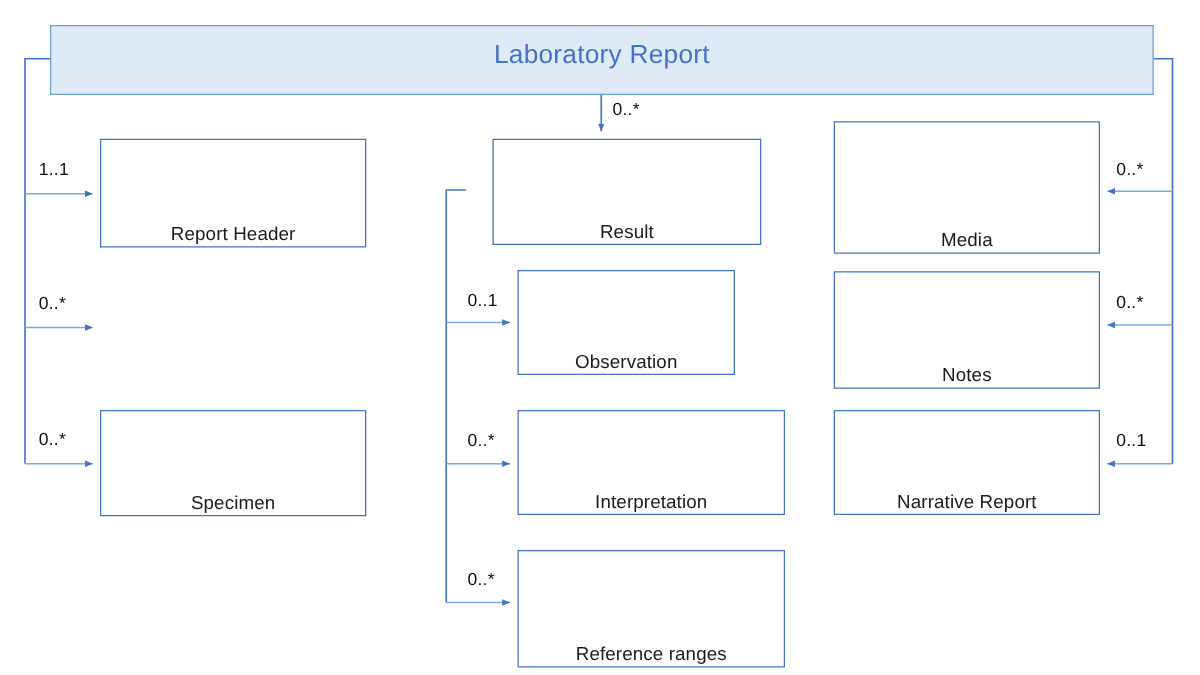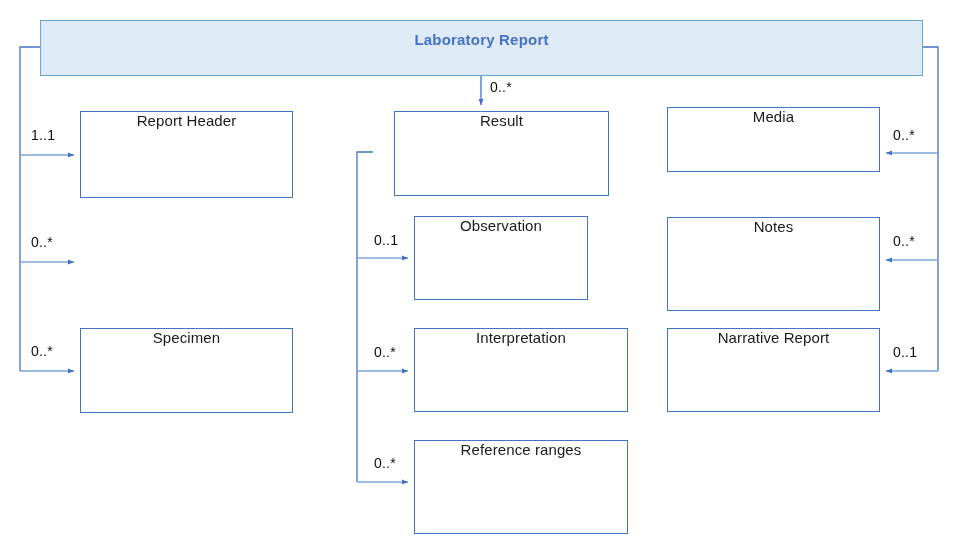--- a/index.html
+++ b/index.html
@@ -25,43 +25,42 @@
     width: 960px;
     height: 540px;
     pointer-events: none;
   }
   .node {
     position: absolute;
     box-sizing: border-box;
     border: 1px solid #4472c4;
     background: #ffffff;
     display: flex;
-    align-items: flex-start;
+    align-items: flex-end;
     justify-content: center;
     text-align: center;
   }
   .node .node-label {
     font-size: 15px;
     color: #1a1a1a;
     line-height: 1.2;
     padding: 0 8px;
     letter-spacing: .1px;
   }
   .node.root {
     background: #deeaf6;
     border: 1px solid #6ba3d6;
     align-items: flex-start;
     justify-content: center;
   }
   .node.root .node-label {
-    font-size: 15px;
+    font-size: 21px;
     color: #4472c4;
     padding-top: 10px;
     letter-spacing: .2px;
-    font-weight: bold;
   }
   .edge-label {
     position: absolute;
     font-size: 14px;
     color: #0d0d0d;
     white-space: nowrap;
     line-height: 1;
     letter-spacing: .2px;
   }
 </style>
@@ -131,21 +130,21 @@
   </div>
 
   <div class="node" style="left:414px; top:328px; width:214px; height:84px;">
     <span class="node-label">Interpretation</span>
   </div>
 
   <div class="node" style="left:414px; top:440px; width:214px; height:94px;">
     <span class="node-label">Reference ranges</span>
   </div>
 
-  <div class="node" style="left:667px; top:107px; width:213px; height:65px;">
+  <div class="node" style="left:667px; top:97px; width:213px; height:106px;">
     <span class="node-label">Media</span>
   </div>
 
   <div class="node" style="left:667px; top:217px; width:213px; height:94px;">
     <span class="node-label">Notes</span>
   </div>
 
   <div class="node" style="left:667px; top:328px; width:213px; height:84px;">
     <span class="node-label">Narrative Report</span>
   </div>

